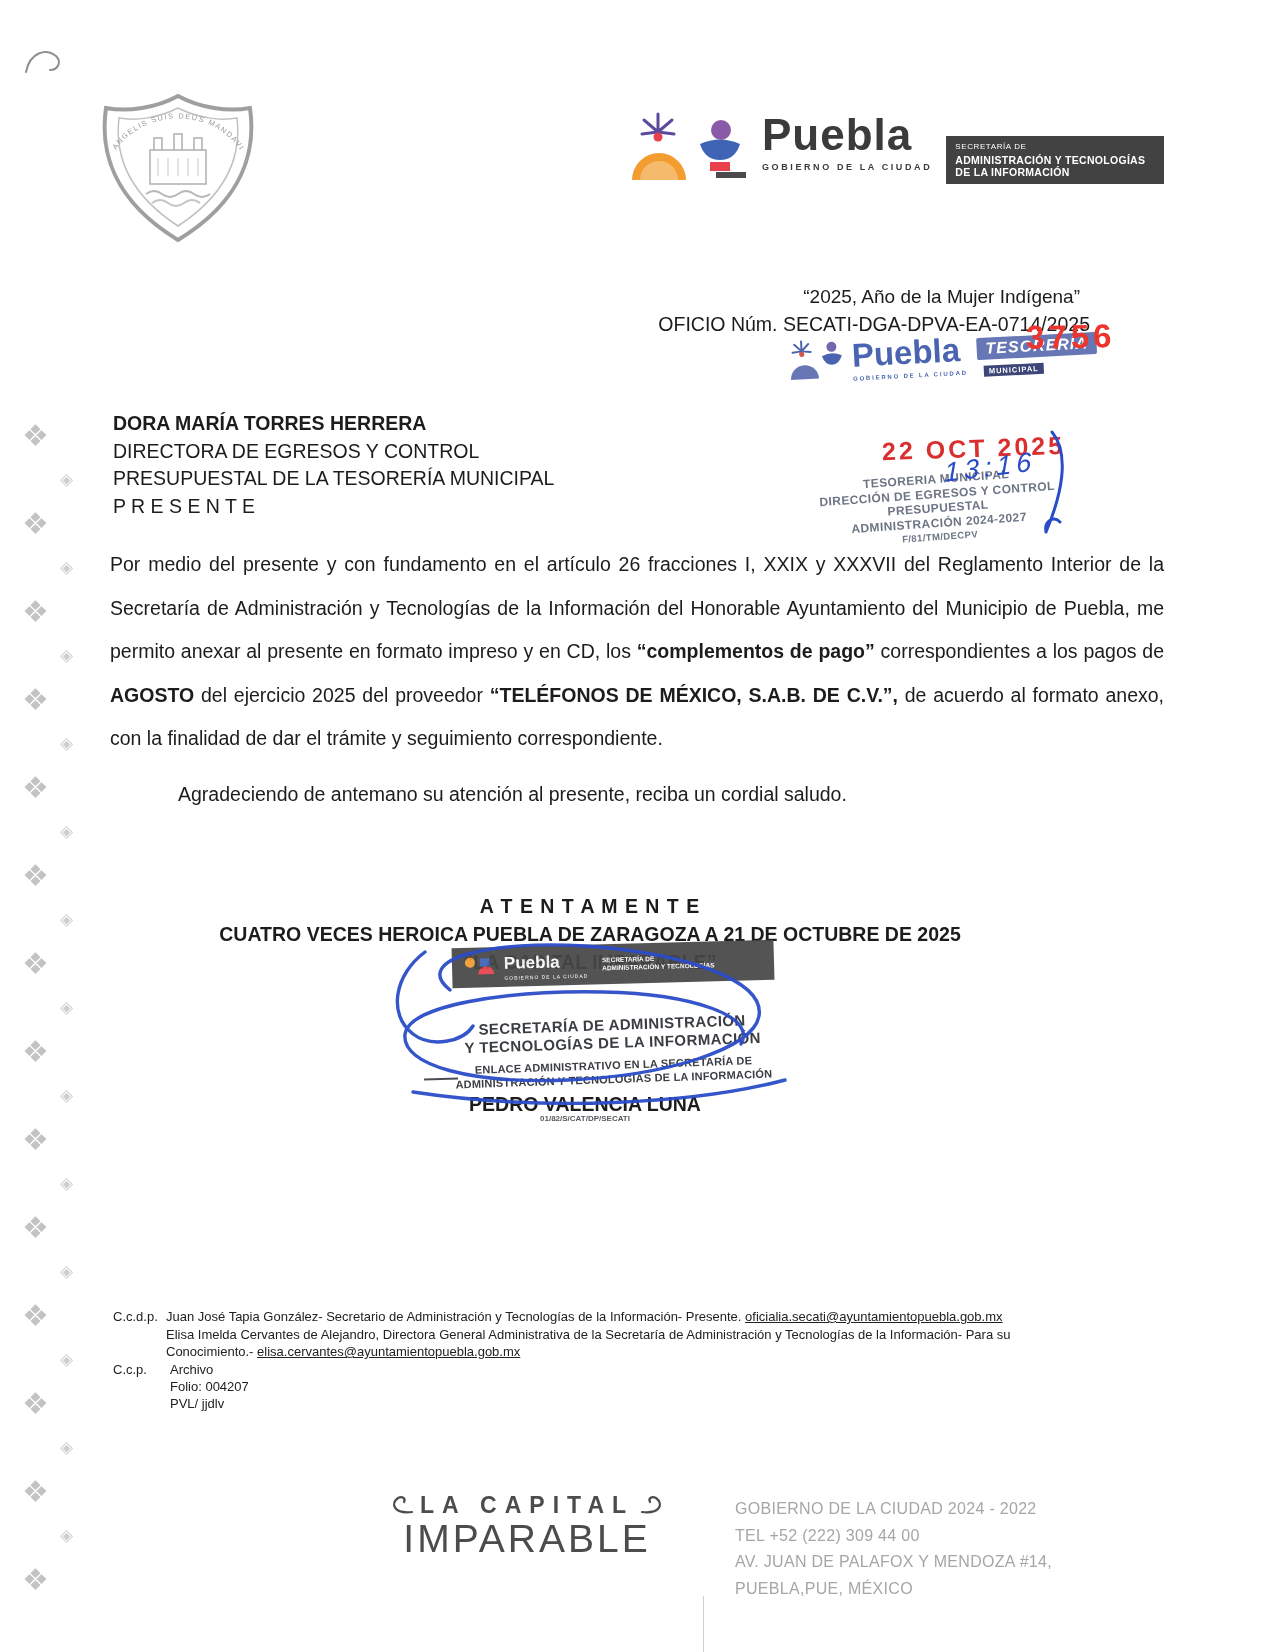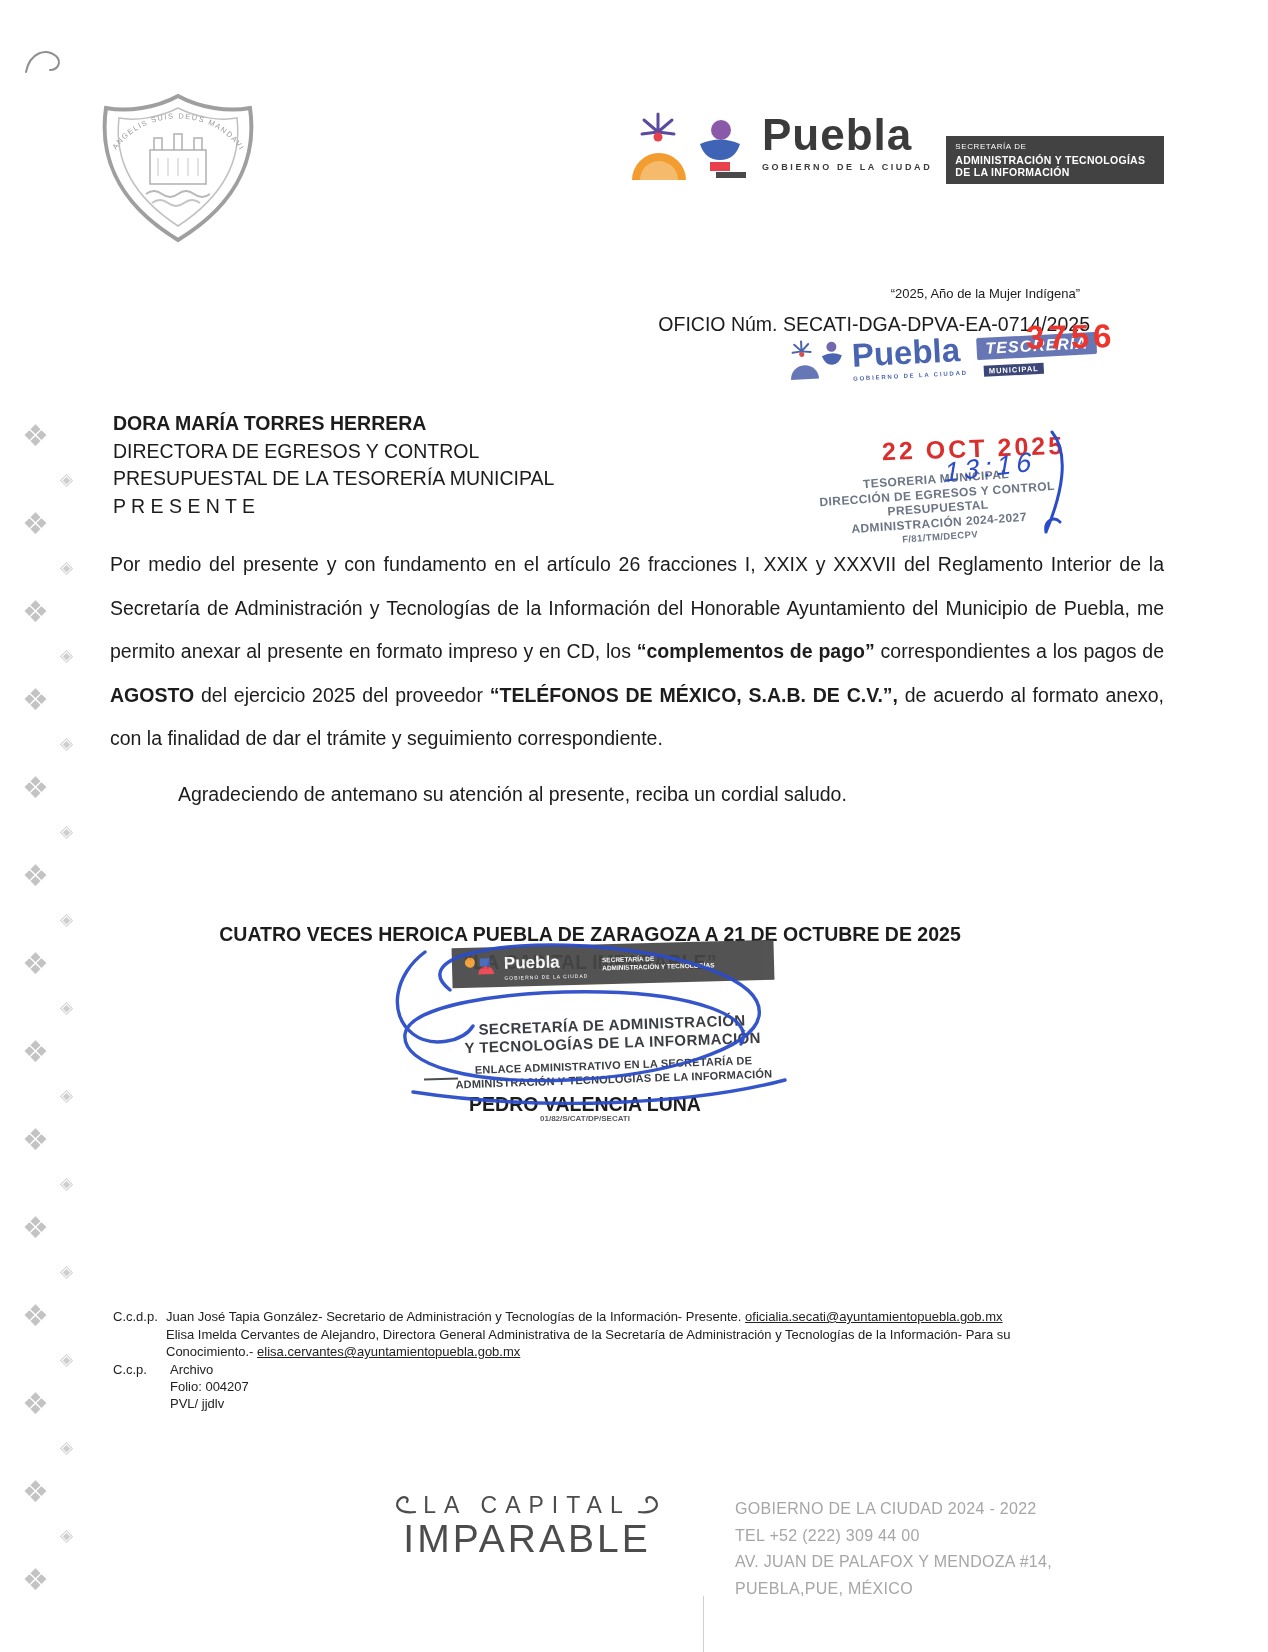--- a/index.html
+++ b/index.html
@@ -15,21 +15,21 @@
   .deco-b{left:60px;top:436px;font-size:17px;line-height:88px;color:#cfcfcf}
   .deco-b::before{content:"◈\A◈\A◈\A◈\A◈\A◈\A◈\A◈\A◈\A◈\A◈\A◈\A◈"}
 
   
   .brand-name{font-size:44px;font-weight:700;color:#3b3b3b;letter-spacing:1px}
   .brand-tag{font-size:9px;font-weight:700;letter-spacing:2.6px;color:#3b3b3b;margin-top:2px}
   .sec-box{background:#424242;color:#fff;width:218px;padding:5px 9px;line-height:12.5px}
   .sec-box .s1{font-size:8px;letter-spacing:.6px}
   .sec-box .s2,.sec-box .s3{font-size:10.5px;font-weight:700;letter-spacing:.3px}
 
-  .quote{left:0;top:286px;width:1080px;text-align:right;font-size:13px}
+  .quote{left:0;top:286px;width:1080px;text-align:right;font-size:19px}
   .oficio{left:0;top:313px;width:1090px;text-align:right;font-size:19.5px;font-weight:400;z-index:1}
   .folio-red{left:1026px;top:318px;font-size:33px;font-weight:600;color:#ec352c;letter-spacing:4px;
              transform:rotate(-1deg);z-index:5}
 
   
   .tes{left:788px;top:332px;display:flex;align-items:flex-start;gap:6px;transform:rotate(-3deg);
        opacity:.93;z-index:4}
   .tes .tbrand{font-size:33px;font-weight:700;color:#3d59ab}
   .tes .ttag{font-size:6px;font-weight:700;letter-spacing:1.8px;color:#3d59ab;margin-top:1px}
   .tes-box{margin-left:4px;margin-top:8px}
@@ -91,21 +91,21 @@
   .fn-lines{left:166px;top:1308px;width:940px}
   .u{text-decoration:underline;color:#222}
   .ccp-label{left:113px;top:1361px}
   .ccp-val{left:170px;top:1361px}
   .folio{left:170px;top:1378px}
   .initials{left:170px;top:1395px}
 
   
   .f-logo{left:372px;top:1492px;width:310px;text-align:center;color:#4c4c4c}
   .f-logo .fl1{display:flex;align-items:center;justify-content:center;gap:6px;
-               font-size:23px;font-weight:400;letter-spacing:8px}
+               font-size:23px;font-weight:700;letter-spacing:8px}
   .f-logo .fl2{font-size:39px;font-weight:400;letter-spacing:3px;margin-top:-2px}
   .f-right{left:735px;top:1496px;font-size:16px;line-height:26.5px;color:#a6a6a6;letter-spacing:.3px}
   .f-div{left:703px;top:1596px;width:1px;height:56px;background:#cfcfcf}
 </style>
 </head>
 <body>
 
 <div class="page">
 
   <div class="deco deco-a"></div>
@@ -199,20 +199,21 @@
     <div>DIRECTORA DE EGRESOS Y CONTROL</div>
     <div>PRESUPUESTAL DE LA TESORERÍA MUNICIPAL</div>
     <div>P R E S E N T E</div>
   </div>
 
   <div class="abs body-text">
     <p class="p1"><span>Por medio del presente y con fundamento en el artículo 26 fracciones I, XXIX y XXXVII del Reglamento Interior de la Secretaría de Administración y Tecnologías de la Información del Honorable Ayuntamiento del Municipio de Puebla, me permito anexar al presente en formato impreso y en CD, los </span><b>“complementos de pago”</b><span> correspondientes a los pagos de </span><b>AGOSTO</b><span> del ejercicio 2025 del proveedor </span><b>“TELÉFONOS DE MÉXICO, S.A.B. DE C.V.”,</b><span> de acuerdo al formato anexo, con la finalidad de dar el trámite y seguimiento correspondiente.</span></p>
     <p class="p2">Agradeciendo de antemano su atención al presente, reciba un cordial saludo.</p>
   </div>
 
+  <div class="abs cline atent">A T E N T A M E N T E</div>
   <div class="abs cline citydate">CUATRO VECES HEROICA PUEBLA DE ZARAGOZA A 21 DE OCTUBRE DE 2025</div>
   <div class="abs cline slogan">“LA CAPITAL IMPARABLE”</div>
 
   <div class="abs stamp-bar">
     <svg width="34" height="26" viewBox="0 0 34 26">
       <circle cx="8" cy="8" r="5" fill="#f39c2f"></circle>
       <path d="M16,20 A8,8 0 0 1 32,20 Z" fill="#e8414d"></path>
       <rect x="18" y="4" width="10" height="8" fill="#3f64b5"></rect>
     </svg>
     <div>

